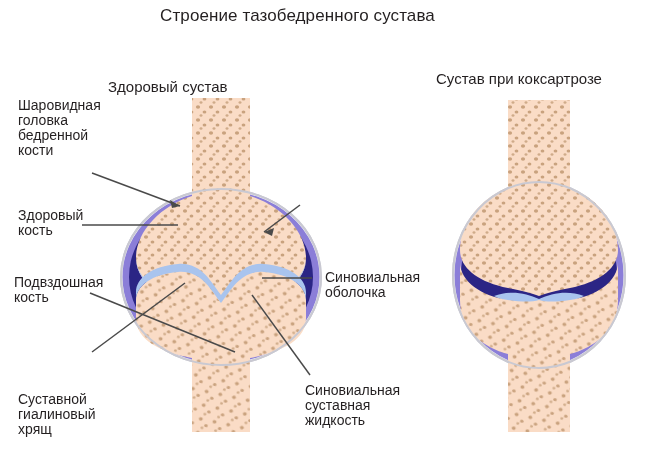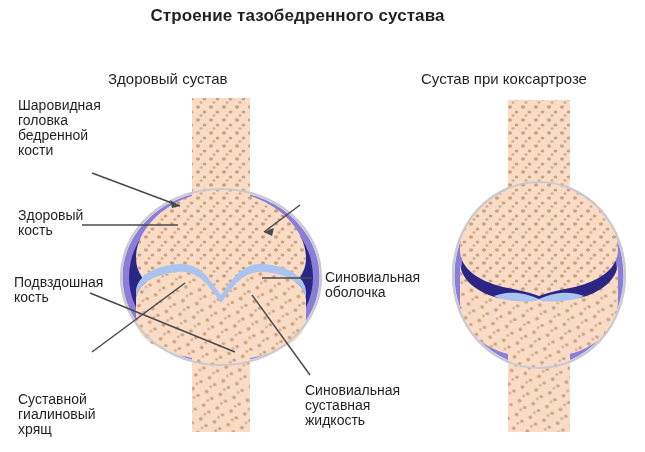--- a/index.html
+++ b/index.html
@@ -9,32 +9,32 @@
     font-family:"Liberation Sans","DejaVu Sans",sans-serif;
     color:#231f20;
     position:relative;
     overflow:hidden;
   }
   #stage{position:absolute;left:0;top:0;width:645px;height:452px;}
 
   .title{
     position:absolute;left:0;top:6px;width:595px;
     text-align:center;
-    font-size:17px;font-weight:bold;
+    font-size:17px;font-weight:normal;
     letter-spacing:.1px;
     color:#231f20;
   }
   .subtitle{
     position:absolute;top:70px;
     font-size:15px;font-weight:normal;
     color:#231f20;
     white-space:nowrap;
   }
-  #subtitle-healthy{left:108px;}
-  #subtitle-diseased{left:421px;text-align:center;}
+  #subtitle-healthy{left:108px;margin-top:8px;}
+  #subtitle-diseased{left:436px;text-align:center;}
 
   .label{
     position:absolute;
     font-size:14px;
     line-height:15px;
     color:#231f20;
     white-space:pre-line;
   }
   .label.right{text-align:left;}
 

